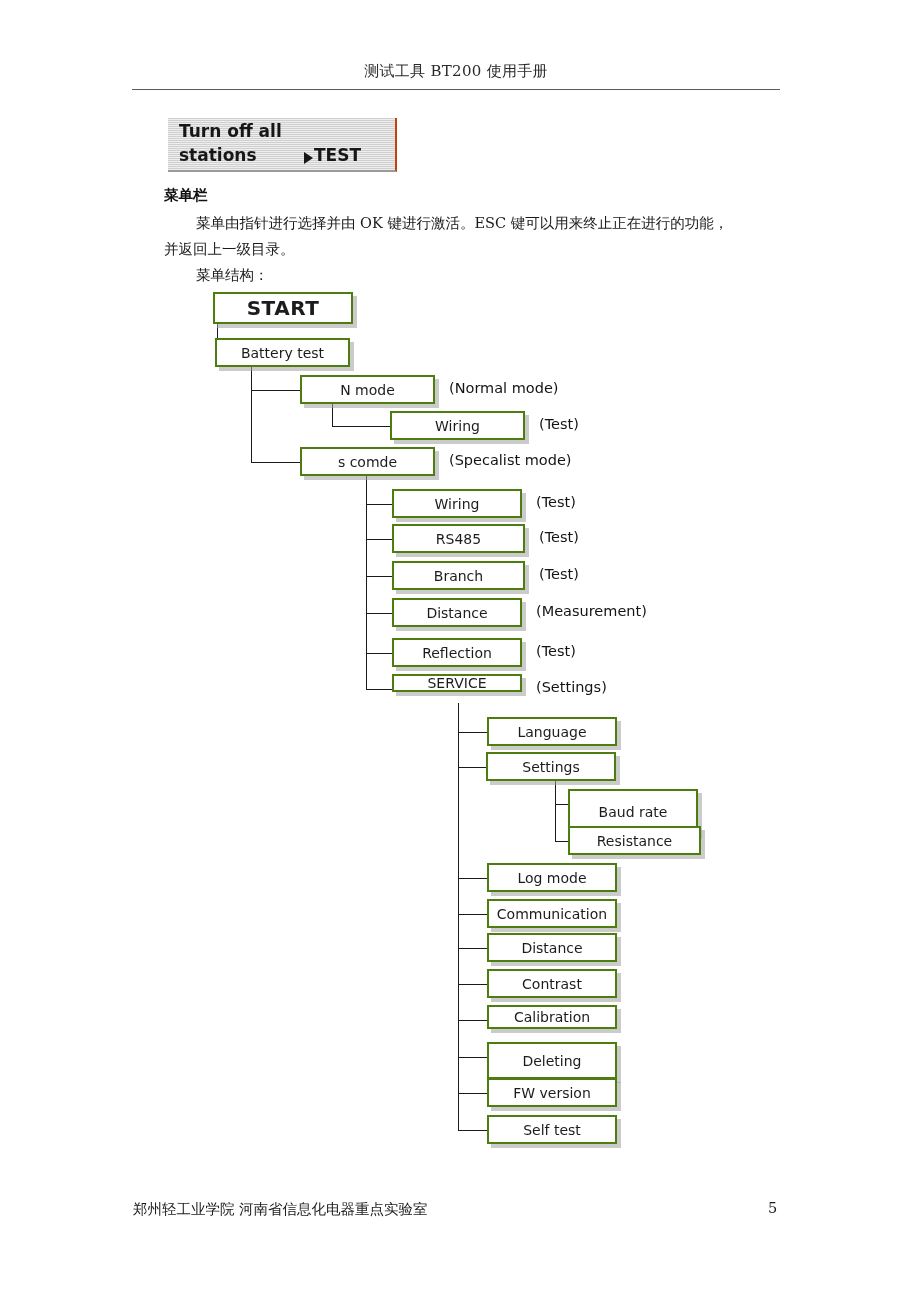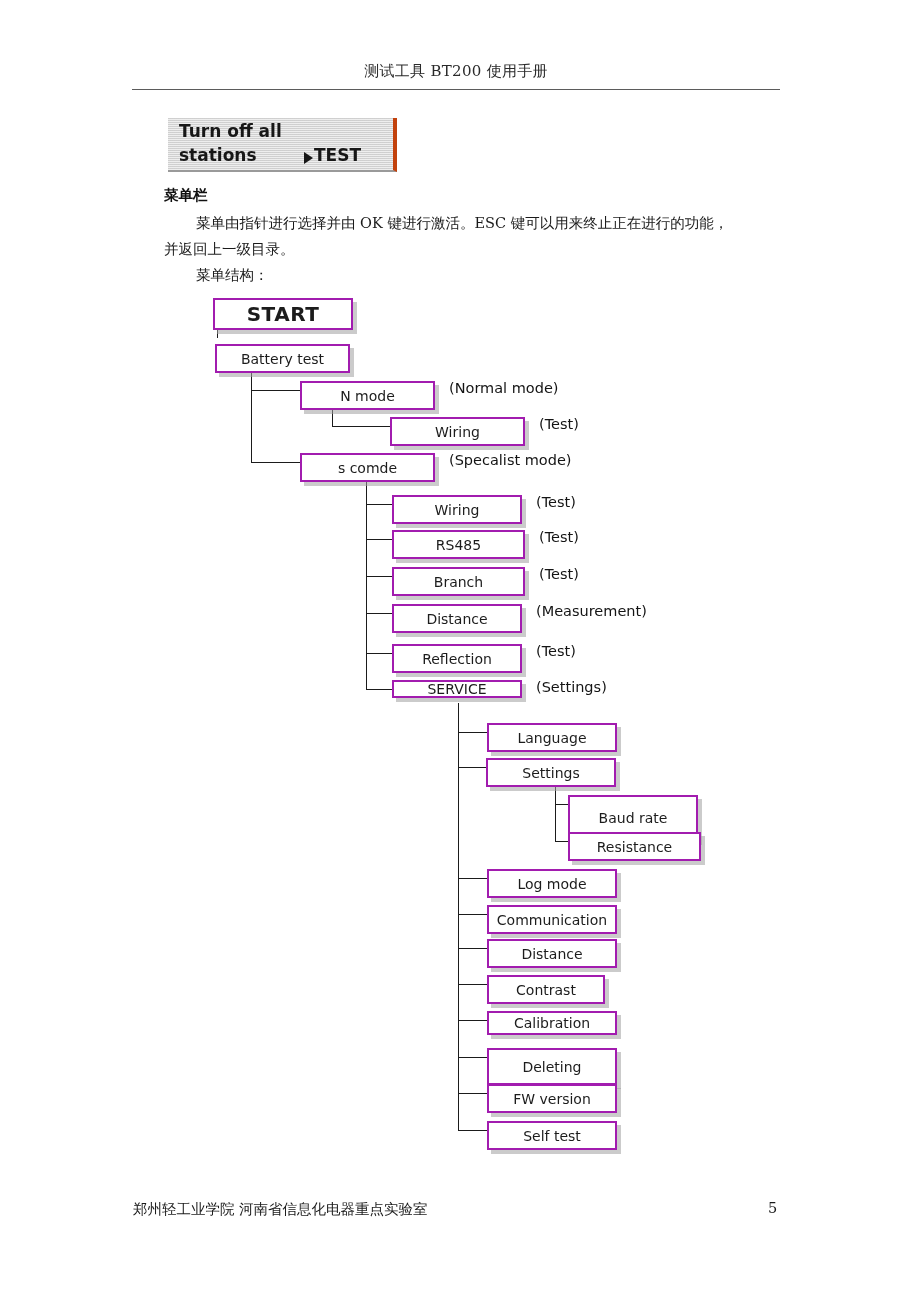--- a/index.html
+++ b/index.html
@@ -40,21 +40,21 @@
   }
 
   
   #lcd-display {
     position: absolute;
     left: 168px;
     top: 118px;
     width: 229px;
     height: 54px;
     background: #d7d7d7;
-    border-right: 4px solid #c2410c;
+    border-right: 2px solid #c2410c;
     border-bottom: 2px solid #9a9a9a;
     box-sizing: border-box;
   }
   #lcd-display .lcd-inner {
     position: absolute;
     left: 0; top: 0; right: 0; bottom: 0;
     background:
       repeating-linear-gradient(0deg, rgba(255,255,255,0.55) 0 1px, rgba(190,190,190,0.35) 1px 2px),
       #d9d9d9;
   }
@@ -104,31 +104,30 @@
   #menu-diagram {
     position: absolute;
     left: 0;
     top: 0;
     width: 920px;
     height: 1302px;
   }
   .node {
     position: absolute;
     background: #ffffff;
-    border: 2px solid #a21caf;
+    border: 2px solid #4d7c0f;
     box-sizing: border-box;
     box-shadow: 4px 4px 0 0 rgba(160,160,160,0.55);
     display: flex;
     align-items: center;
     justify-content: center;
     font-family: "DejaVu Sans", "Liberation Sans", sans-serif;
     font-size: 14px;
     color: #1c1c1c;
     white-space: nowrap;
-    margin-top: 6px;
   }
   .node.start {
     font-size: 20px;
     font-weight: bold;
     letter-spacing: 0.5px;
   }
   .annot {
     position: absolute;
     font-family: "DejaVu Sans", "Liberation Sans", sans-serif;
     font-size: 14.5px;
@@ -274,21 +273,21 @@
       </div>
       <div class="node" style="left: 487px; top: 863px; width: 130px; height: 29px;">
         <span>Log mode</span>
       </div>
       <div class="node" style="left: 487px; top: 899px; width: 130px; height: 29px;">
         <span>Communication</span>
       </div>
       <div class="node" style="left: 487px; top: 933px; width: 130px; height: 29px;">
         <span>Distance</span>
       </div>
-      <div class="node" style="left: 487px; top: 969px; width: 118px; height: 29px;">
+      <div class="node" style="left: 487px; top: 969px; width: 130px; height: 29px;">
         <span>Contrast</span>
       </div>
       <div class="node" style="left: 487px; top: 1005px; width: 130px; height: 24px;">
         <span>Calibration</span>
       </div>
       <div class="node" style="left: 487px; top: 1042px; width: 130px; height: 37px;">
         <span>Deleting</span>
       </div>
       <div class="node" style="left: 487px; top: 1078px; width: 130px; height: 29px;">
         <span>FW version</span>

